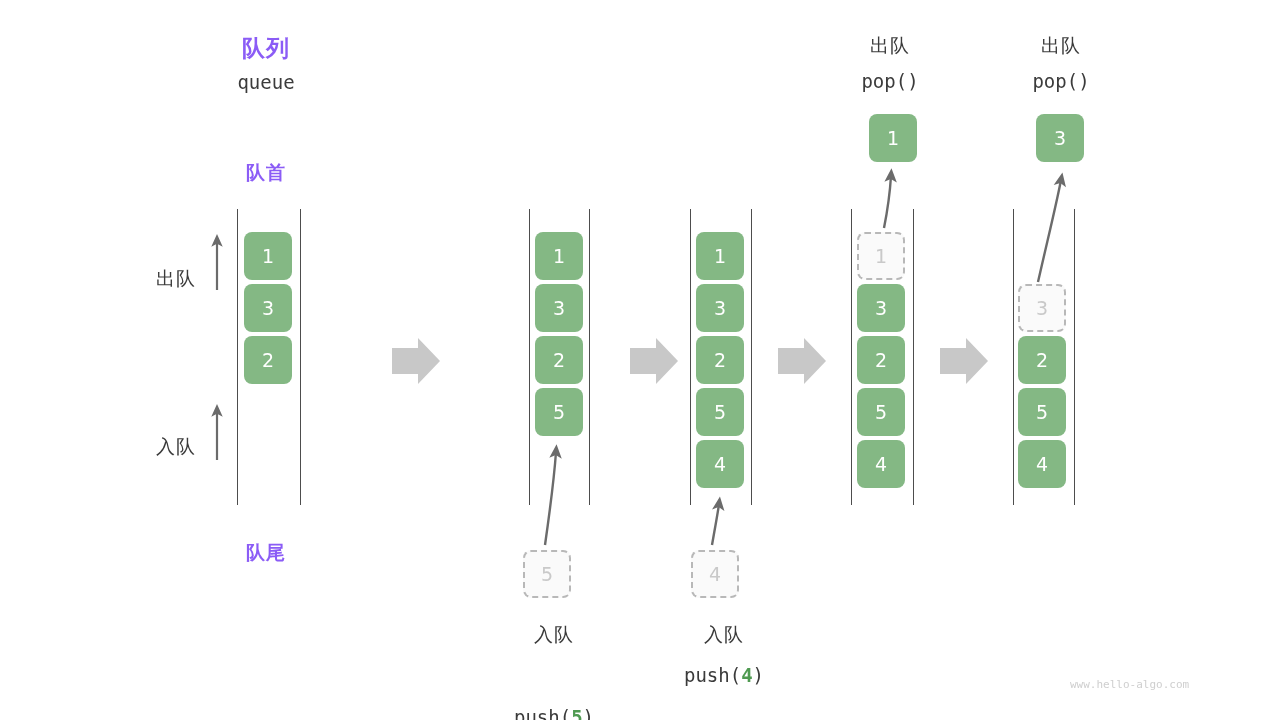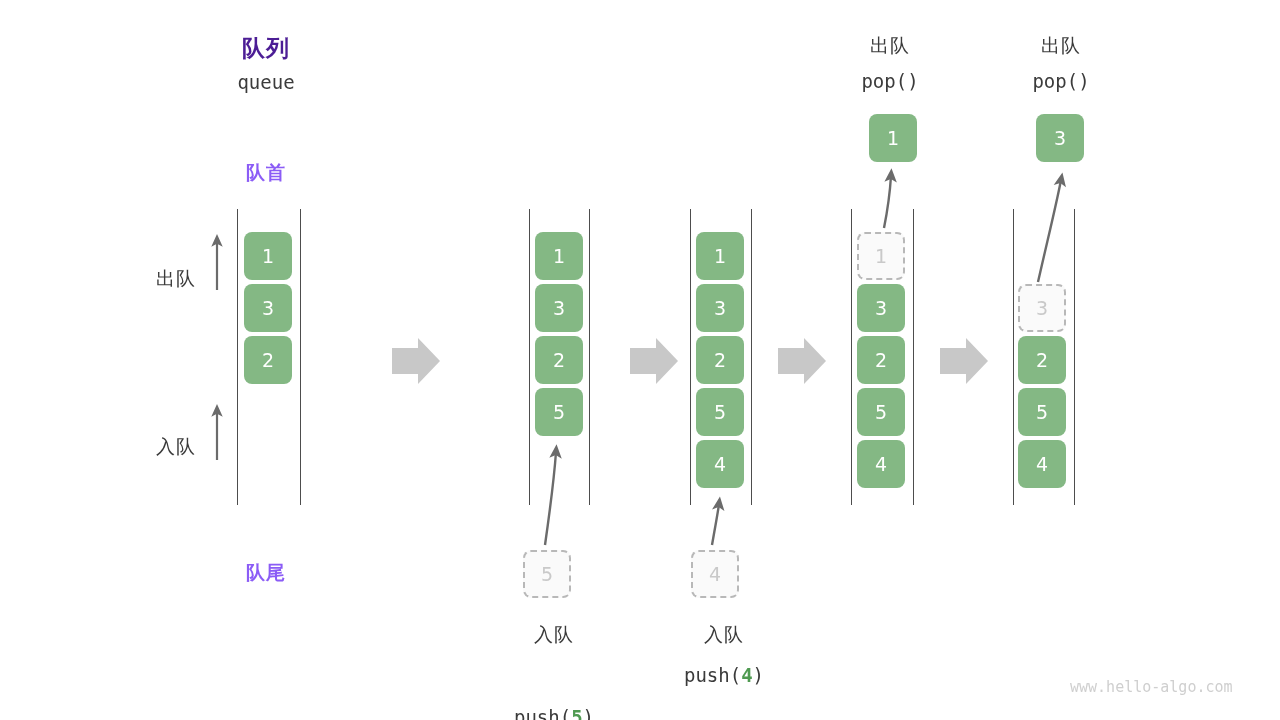--- a/index.html
+++ b/index.html
@@ -20,21 +20,21 @@
     left: 0; top: 0;
     width: 1280px;
     height: 720px;
   }
   .abs { position: absolute; }
 
   
   .title-cn {
     font-size: 23px;
     font-weight: bold;
-    color: #4c1d95;
+    color: #8b5cf6;
     letter-spacing: 1px;
     text-align: center;
     white-space: nowrap;
   }
   .title-en {
     font-family: "DejaVu Sans Mono", "Liberation Mono", monospace;
     font-size: 19px;
     color: #3b3b3b;
     text-align: center;
     white-space: nowrap;
@@ -57,21 +57,21 @@
   .op-label-code {
     font-family: "DejaVu Sans Mono", "Liberation Mono", monospace;
     font-size: 19px;
     color: #3b3b3b;
     text-align: center;
     white-space: nowrap;
   }
   .op-label-code .num { color: #4f9a51; font-weight: bold; }
   .watermark {
     font-family: "DejaVu Sans Mono", "Liberation Mono", monospace;
-    font-size: 15px;
+    font-size: 11px;
     color: #cfcfcf;
     white-space: nowrap;
   }
 
   
   .rail {
     position: absolute;
     width: 1px;
     background: #4d4d4d;
   }
@@ -111,21 +111,21 @@
 </style>
 </head>
 <body>
 
 <div id="stage">
 
   <div class="abs title-cn" style="left:196px; top:33px; width:140px;">队列</div>
   <div class="abs title-en" style="left:196px; top:71px; width:140px;">queue</div>
 
   <div class="abs label-bold" style="left:196px; top:160px; width:140px;">队首</div>
-  <div class="abs label-bold" style="left:196px; top:560px; width:140px;">队尾</div>
+  <div class="abs label-bold" style="left:196px; top:540px; width:140px;">队尾</div>
 
   <div class="abs op-label-cn" style="left:144px; top:266px; width:64px;">出队</div>
   <div class="abs op-label-cn" style="left:144px; top:434px; width:64px;">入队</div>
 
   <div class="rail" style="left:237px; top:209px; height:296px;"></div>
   <div class="rail" style="left:300px; top:209px; height:296px;"></div>
 
   <div class="cell" style="left:244px; top:232px;">1</div>
   <div class="cell" style="left:244px; top:284px;">3</div>
   <div class="cell" style="left:244px; top:336px;">2</div>

